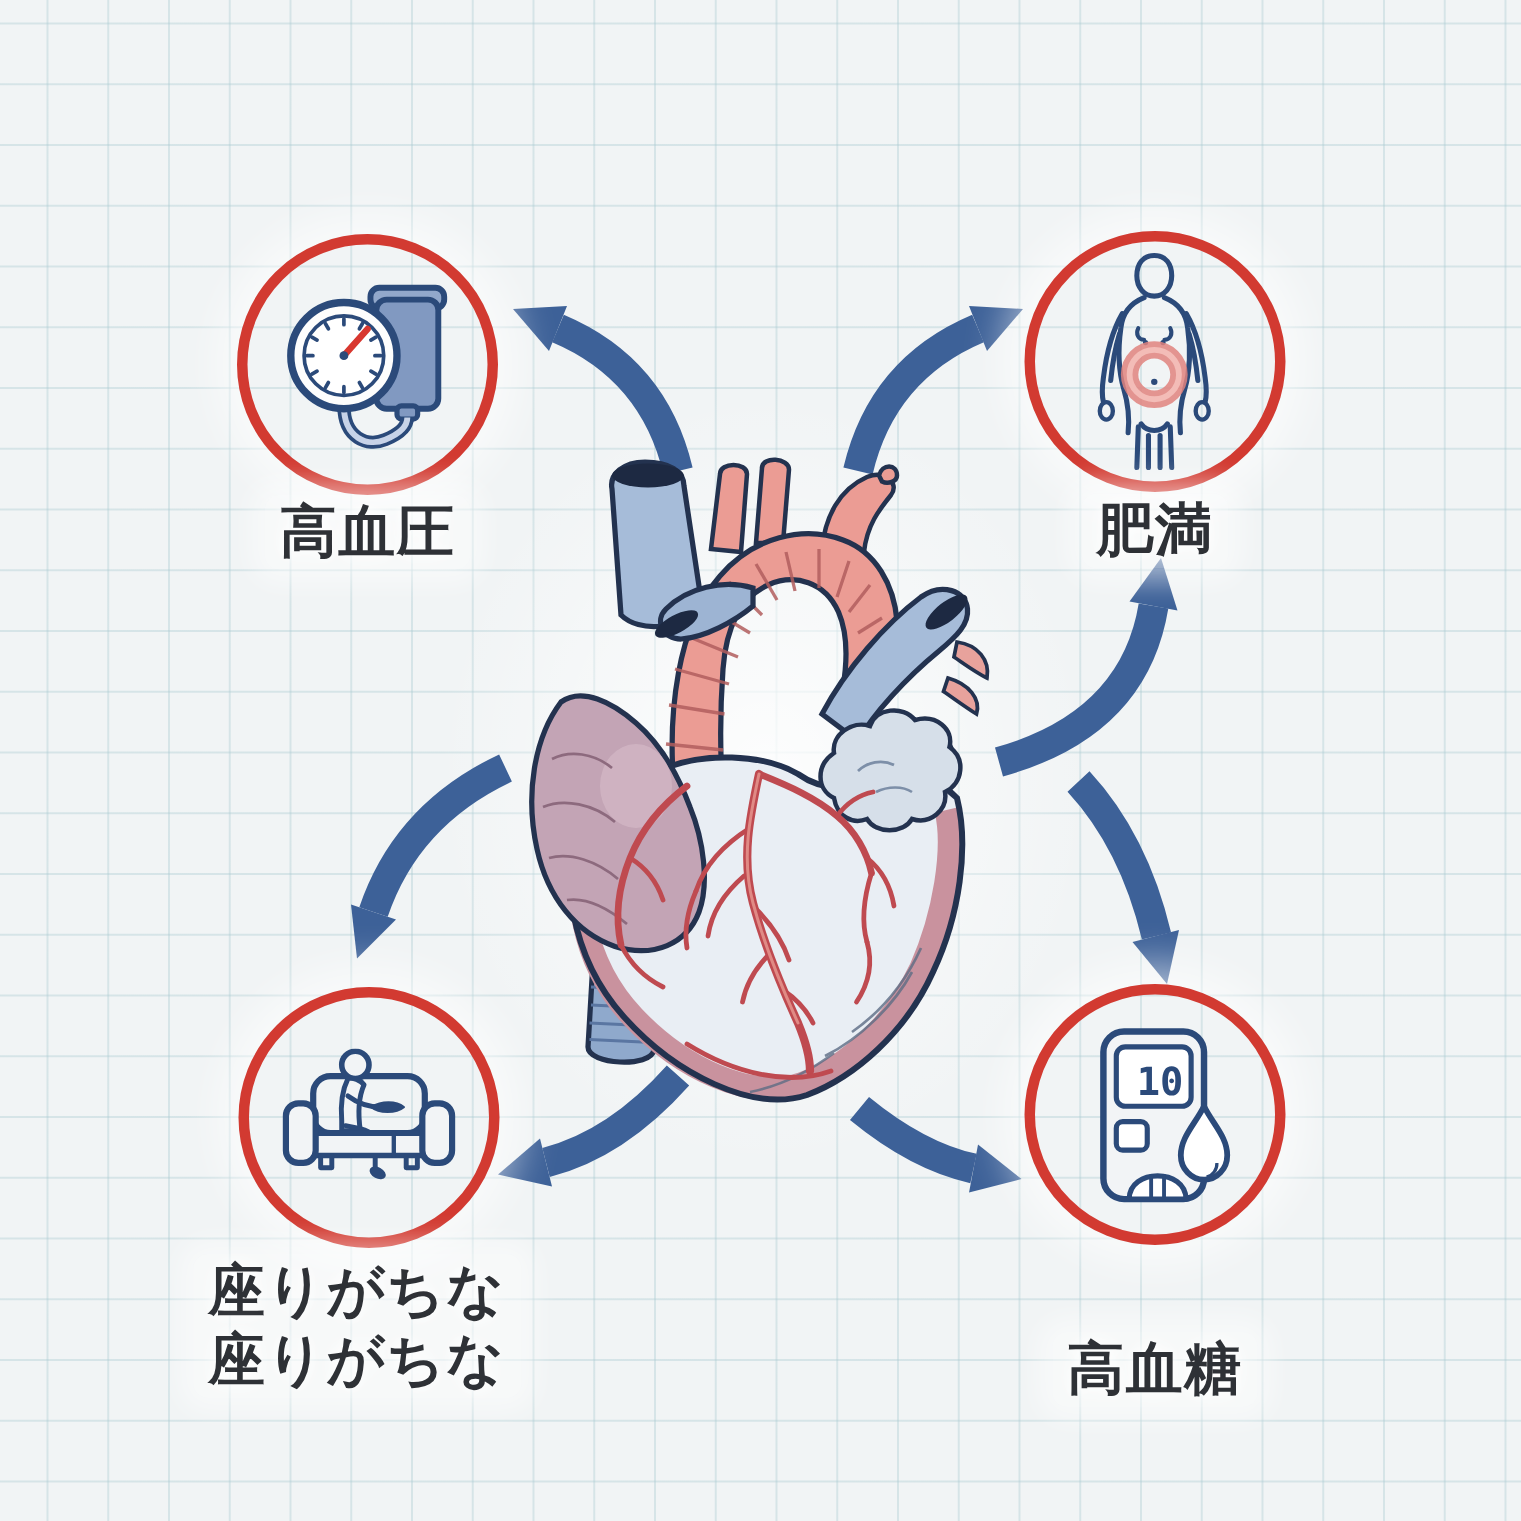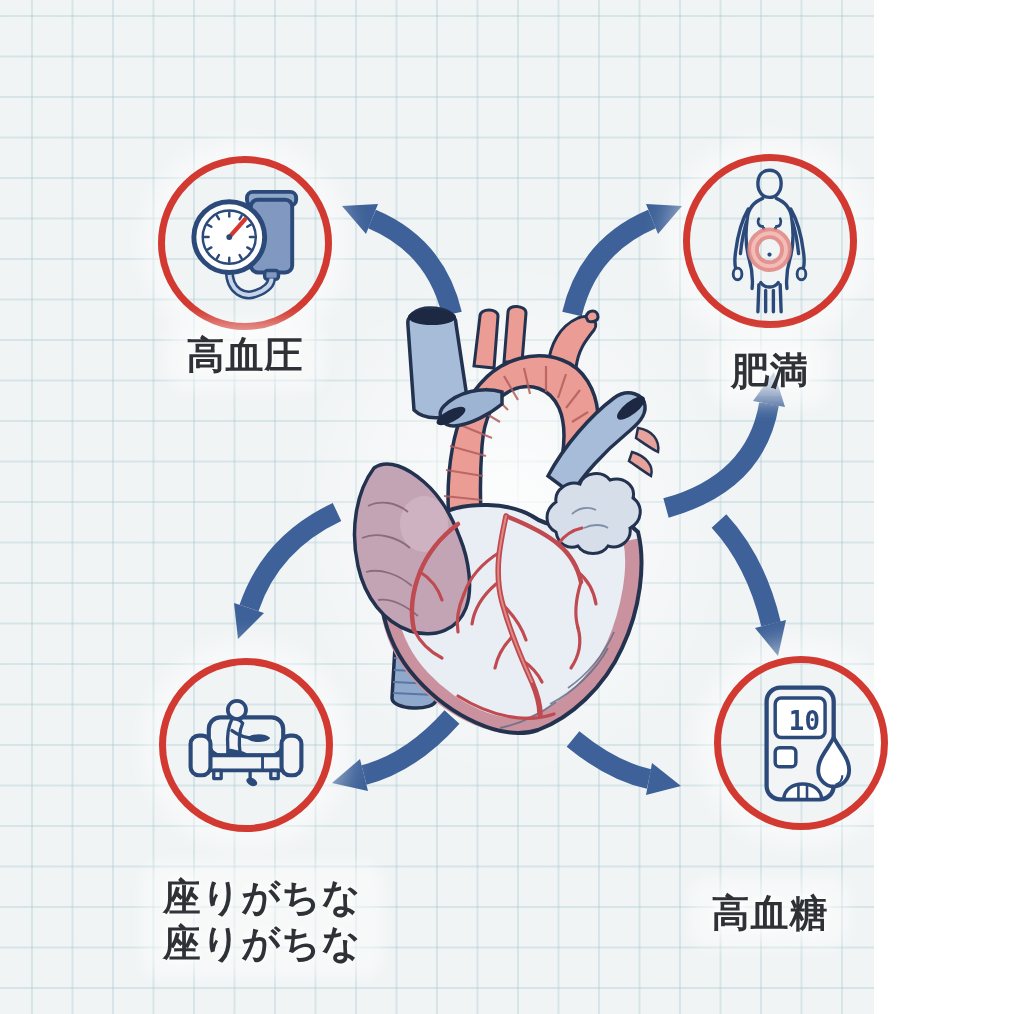--- a/index.html
+++ b/index.html
@@ -1,18 +1,18 @@
 <!DOCTYPE html>
 <html><head>
 <meta charset="utf-8">
 <style>
   html,body{margin:0;padding:0;}
   body{width:1014px;height:1014px;overflow:hidden;
        font-family:"Liberation Sans","DejaVu Sans",sans-serif;}
-  .canvas{position:relative;width:874px;height:1014px;
+  .canvas{position:relative;width:1014px;height:1014px;
     background-color:#f1f4f5;
     background-image:
       linear-gradient(to right, rgba(170,203,209,.38) 1.5px, transparent 1.5px),
       linear-gradient(to bottom, rgba(170,203,209,.38) 1.5px, transparent 1.5px);
     background-size:40.5px 40.5px;
     background-position:31px 15px;}
   .halo{position:absolute;border-radius:50%;pointer-events:none;
     background:radial-gradient(closest-side, rgba(255,255,255,.85), rgba(255,255,255,0));}
   .arrows{position:absolute;left:0;top:0;width:1014px;height:1014px;}
   .node-circle{position:absolute;width:160px;height:160px;border:7px solid #d23a31;
@@ -246,21 +246,21 @@
         <circle cx="47" cy="84" r="17" stroke="#f3bcb7" stroke-width="4"></circle>
         <circle cx="47" cy="89" r="2.2" fill="#2b4a7a" stroke="none"></circle>
         <path d="M 38 118 C 42 124 52 124 56 118"></path>
         <path d="M 36 120 L 35 148"></path>
           <path d="M 43 126 L 43 148"></path>
         <path d="M 51 126 L 51 148"></path>
           <path d="M 58 120 L 59 148"></path>
       </g>
     </svg>
   </div>
-  <div class="node-label" style="left:770px;top:346px;">肥満</div>
+  <div class="node-label" style="left:770px;top:329px;">肥満</div>
 
   <div class="node-circle" style="left:159px;top:658px;">
     <svg viewBox="0 0 150 112" width="124" height="93">
       <g fill="none" stroke="#2b4a7a" stroke-linecap="round" stroke-linejoin="round">
         <rect x="30" y="22" width="90" height="46" rx="14" stroke-width="5"></rect>
         <circle cx="64" cy="13" r="11" fill="#f2f4f6" stroke-width="4.5"></circle>
         <path d="M 58 24 C 53 34 52 46 53 58 L 53 66 L 68 66 C 66 52 67 38 71 29 C 68 25 62 23 58 24 Z" fill="#f2f4f6" stroke-width="4"></path>
         <path d="M 58 38 C 66 44 76 47 85 47" stroke-width="4"></path>
         <path d="M 77 47 C 85 42 97 42 103 47 C 97 52 83 52 77 47 Z" fill="#2b4a7a" stroke-width="2"></path>
         <path d="M 56 62 C 64 64 72 64 76 68 C 80 72 80 80 80 88 L 80 98" stroke-width="4"></path>
@@ -268,26 +268,26 @@
         <ellipse cx="82" cy="100" rx="7" ry="4.5" fill="#2b4a7a" stroke="none" transform="rotate(28 82 100)"></ellipse>
         <rect x="28" y="68" width="94" height="18" rx="3" fill="#f2f4f6" stroke-width="4.5"></rect>
         <line x1="95" y1="68" x2="95" y2="86" stroke-width="3.5"></line>
         <rect x="8" y="44" width="24" height="48" rx="10" fill="#f2f4f6" stroke-width="5"></rect>
         <rect x="118" y="44" width="24" height="48" rx="10" fill="#f2f4f6" stroke-width="5"></rect>
         <rect x="36" y="86" width="9" height="10" stroke-width="4"></rect>
         <rect x="105" y="86" width="9" height="10" stroke-width="4"></rect>
       </g>
     </svg>
   </div>
-  <div class="node-label" style="left:262px;top:836px;margin-top:36px;">
+  <div class="node-label" style="left:238px;top:836px;">
     <span>座りがちな</span><br>
     <span>座りがちな</span>
   </div>
 
-  <div class="node-circle" style="left:714px;top:656px;text-decoration:underline;">
+  <div class="node-circle" style="left:683px;top:656px;text-decoration:underline;">
     <svg viewBox="0 0 130 150" width="112" height="129">
       <g fill="none" stroke="#2b4a7a" stroke-linejoin="round">
         <rect x="25" y="10" width="78" height="130" rx="16" fill="#f2f4f6" stroke-width="5"></rect>
         <rect x="35" y="22" width="58" height="46" rx="7" fill="#ffffff" stroke-width="4"></rect>
         <text x="87" y="59" text-anchor="end" font-family="'DejaVu Sans Mono',monospace" font-size="30" font-weight="bold" fill="#2b4a7a" stroke="none">10</text>
         <rect x="35" y="80" width="24" height="22" rx="5" fill="#ffffff" stroke-width="4"></rect>
         <path d="M 45 140 C 45 116 89 116 89 140 Z" fill="#ffffff" stroke-width="4"></path>
         <line x1="62" y1="121" x2="62" y2="139" stroke-width="3"></line>
         <line x1="72" y1="121" x2="72" y2="139" stroke-width="3"></line>
         <path d="M 103 68 C 110 82 121 92 121 106 A 18 19 0 1 1 85 106 C 85 92 96 82 103 68 Z" fill="#ffffff" stroke-width="4.5"></path>

